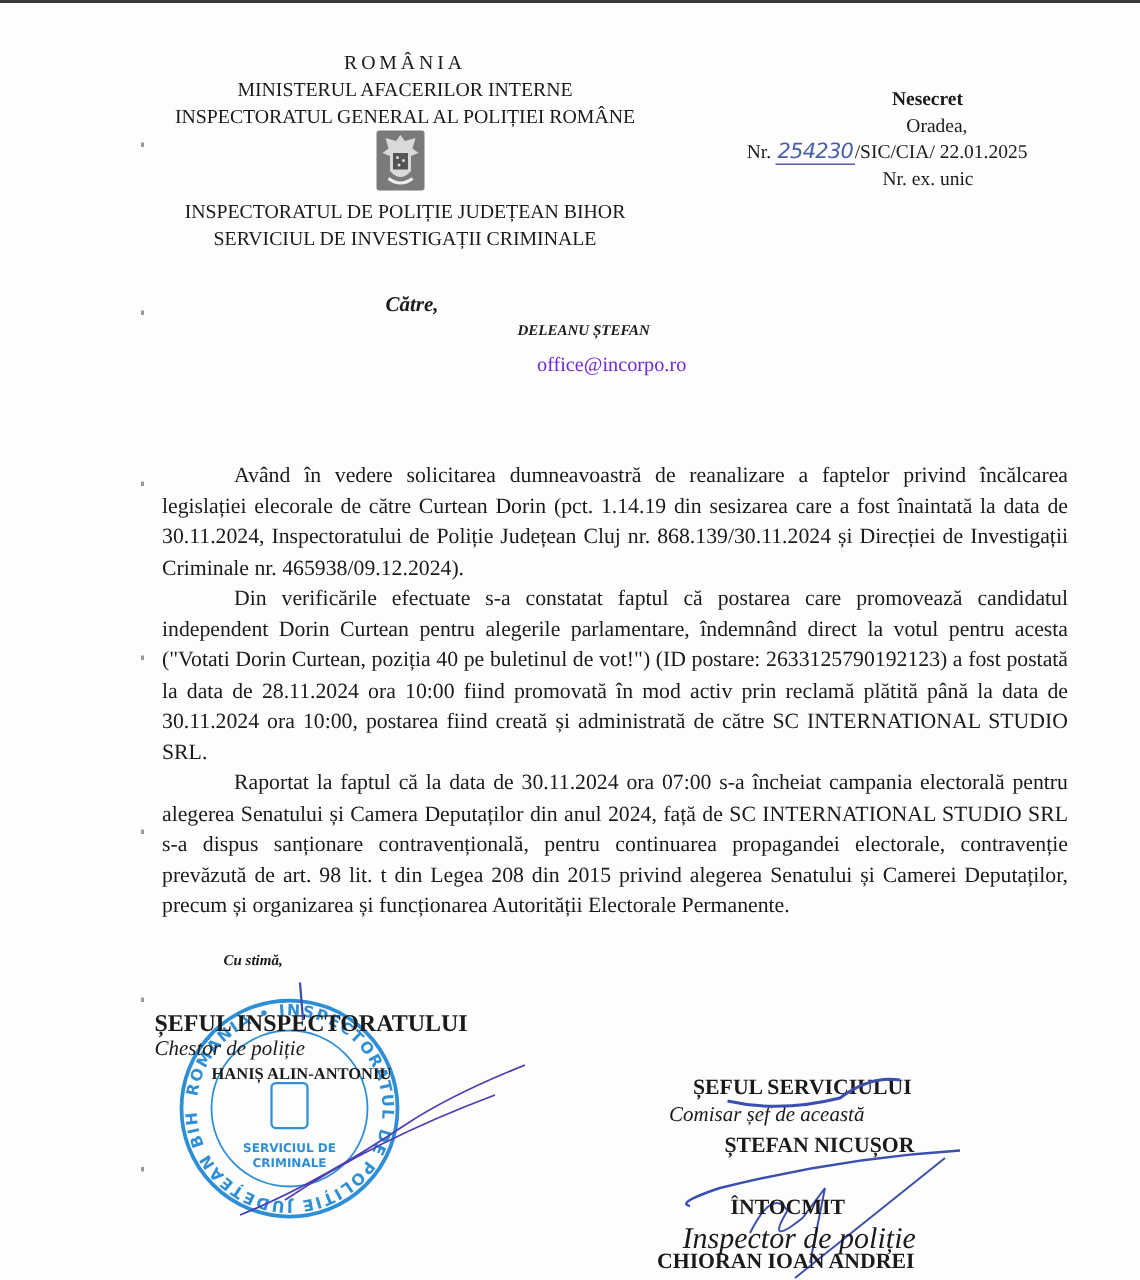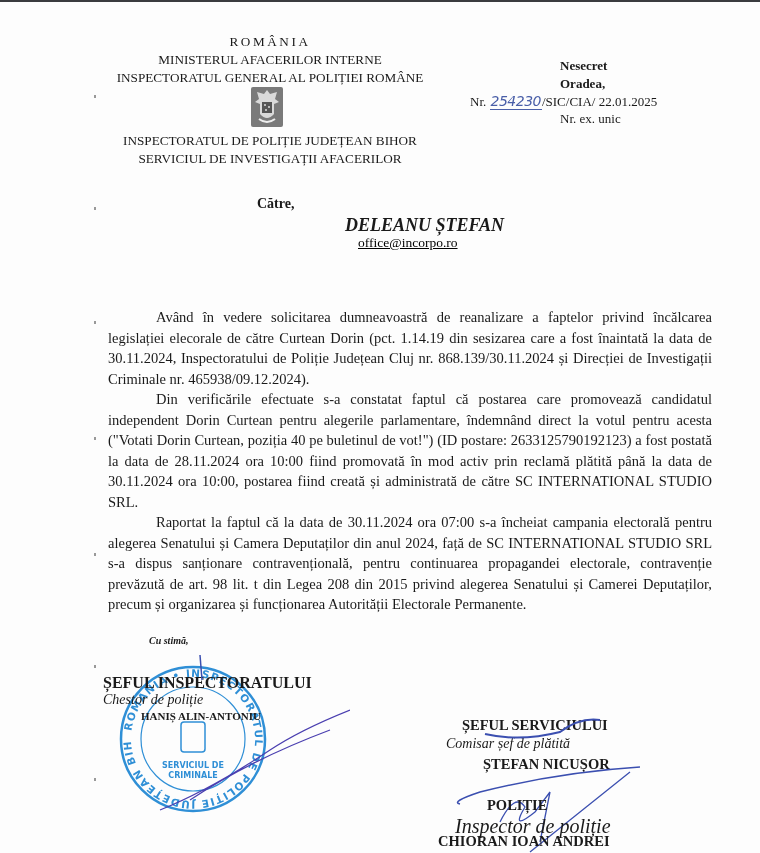--- a/index.html
+++ b/index.html
@@ -14,30 +14,30 @@
   .abs { position: absolute; }
   .hdr { font-weight: normal; font-size: 13.2px; text-align: center; white-space: nowrap; }
   .country { left: 180px; top: 34px; width: 180px; letter-spacing: 2.6px; }
   .ministry { left: 110px; top: 52px; width: 320px; }
   .igpr { left: 100px; top: 70px; width: 340px; }
   .ipj { left: 100px; top: 133px; width: 340px; }
   .sic { left: 100px; top: 151px; width: 340px; }
 
   .crest { left: 250px; top: 86px; width: 34px; height: 42px; }
 
-  .right { font-size: 13px; white-space: nowrap; }
+  .right { font-size: 13px; white-space: nowrap; text-align: right; }
   .nesecret { left: 560px; top: 58px; width: 82px; font-weight: bold; }
-  .city { left: 560px; top: 76px; width: 85px; font-weight: bold; }
+  .city { left: 560px; top: 76px; width: 85px; }
   .nrline { left: 470px; top: 93px; width: 215px; }
   .nrhand { font-family: "DejaVu Sans", sans-serif; font-style: italic; color: #4a5fa8; font-size: 14px; border-bottom: 1px solid #4a5fa8; padding: 0 1px; letter-spacing: -0.5px; }
   .exunic { left: 560px; top: 111px; width: 89px; }
 
-  .catre { left: 257px; top: 196px; font-size: 14px; font-weight: bold; }
-  .recipient { left: 345px; top: 215px; font-size: 18px; font-weight: bold; font-style: italic; white-space: nowrap; }
-  .email { left: 358px; top: 235px; font-size: 13.5px; text-decoration: underline; color: #000000; }
+  .catre { left: 257px; top: 196px; font-size: 14px; font-weight: bold; font-style: italic; }
+  .recipient { left: 345px; top: 215px; font-size: 10px; font-weight: bold; font-style: italic; white-space: nowrap; }
+  .email { left: 358px; top: 235px; font-size: 13.5px; color: #6d28d9; }
 
   .body-text { left: 108px; top: 268px; width: 604px; font-size: 14.5px; line-height: 20.5px; text-align: justify; margin-top: 39px; }
   .body-text p { margin: 0 0 0 0; text-indent: 48px; }
   .body-text p.p2 { margin-top: 0; }
 
   .regards { left: 149px; top: 635px; font-size: 10px; font-weight: bold; font-style: italic; }
   .sig1-title { left: 103px; top: 674px; font-size: 16px; font-weight: bold; white-space: nowrap; }
   .sig1-rank { left: 103px; top: 692px; font-size: 14px; font-style: italic; white-space: nowrap; }
   .sig1-name { left: 141px; top: 710px; font-size: 11px; font-weight: bold; white-space: nowrap; }
 
@@ -66,21 +66,21 @@
   <rect x="1" y="1" width="32" height="40" fill="#7a7a7a" rx="2"></rect>
   <path d="M17 4 L20 8 L27 6 L25 13 L29 16 L24 18 L24 28 Q17 36 10 28 L10 18 L5 16 L9 13 L7 6 L14 8 Z" fill="#d9d9d9"></path>
   <rect x="12" y="16" width="10" height="11" fill="#555"></rect>
   <circle cx="15" cy="19" r="1" fill="#ddd"></circle>
     <circle cx="19" cy="21" r="1" fill="#ddd"></circle>
     <circle cx="16" cy="24" r="1" fill="#ddd"></circle>
   <path d="M9 33 Q17 39 25 33" stroke="#eee" stroke-width="2" fill="none"></path>
 </svg>
 
 <div class="abs hdr ipj">INSPECTORATUL DE POLIȚIE JUDEȚEAN BIHOR</div>
-<div class="abs hdr sic">SERVICIUL DE INVESTIGAȚII AFACERILOR</div>
+<div class="abs hdr sic">SERVICIUL DE INVESTIGAȚII CRIMINALE</div>
 
 <div class="abs right nesecret">Nesecret</div>
 <div class="abs right city">Oradea,</div>
 <div class="abs right nrline">
   <span>Nr.</span>
   <span class="nrhand">254230</span><span>/SIC/CIA/ 22.01.2025</span>
 </div>
 <div class="abs right exunic">Nr. ex. unic</div>
 
 <div class="abs catre">Către,</div>
@@ -112,30 +112,30 @@
 <div class="abs sig1-title">ȘEFUL INSPECTORATULUI</div>
 <div class="abs sig1-rank">Chestor de poliție</div>
 <div class="abs sig1-name">HANIȘ ALIN-ANTONIU</div>
 
 <svg class="abs scribble" style="left:150px;top:650px;width:200px;height:170px;" viewBox="0 0 200 170">
   <path d="M50 5 L52 30" stroke="#3b4fb0" stroke-width="1.5" fill="none"></path>
   <path d="M10 160 Q60 140 120 100 Q150 80 200 60 M40 150 Q100 110 180 80" stroke="#4a3fb0" stroke-width="1.2" fill="none"></path>
 </svg>
 
 <div class="abs sig2-title">ȘEFUL SERVICIULUI</div>
-<div class="abs sig2-rank">Comisar șef de plătită</div>
+<div class="abs sig2-rank">Comisar șef de această</div>
 <div class="abs sig2-name">ȘTEFAN NICUȘOR</div>
 
 <svg class="abs scribble" style="left:440px;top:712px;width:200px;height:150px;" viewBox="0 0 200 150">
   <path d="M160 8 Q140 5 120 20 Q80 30 45 22" stroke="#3b4fb0" stroke-width="2" fill="none"></path>
   <path d="M200 55 Q120 60 40 80 Q10 90 20 92" stroke="#3b4fb0" stroke-width="1.6" fill="none"></path>
   <path d="M60 110 Q75 80 85 95 Q70 120 95 100 L110 80 L100 130 M90 140 L190 60" stroke="#3b4fb0" stroke-width="1.3" fill="none"></path>
 </svg>
 
-<div class="abs sig3-title">POLIȚIE</div>
+<div class="abs sig3-title">ÎNTOCMIT</div>
 <div class="abs sig3-rank">Inspector de poliție</div>
 <div class="abs sig3-name">CHIORAN IOAN ANDREI</div>
 
 <div class="margin-mark" style="top:95px;"></div>
 <div class="margin-mark" style="top:207px;"></div>
 <div class="margin-mark" style="top:321px;"></div>
 <div class="margin-mark" style="top:437px;"></div>
 <div class="margin-mark" style="top:553px;"></div>
 <div class="margin-mark" style="top:665px;"></div>
 <div class="margin-mark" style="top:778px;"></div>

